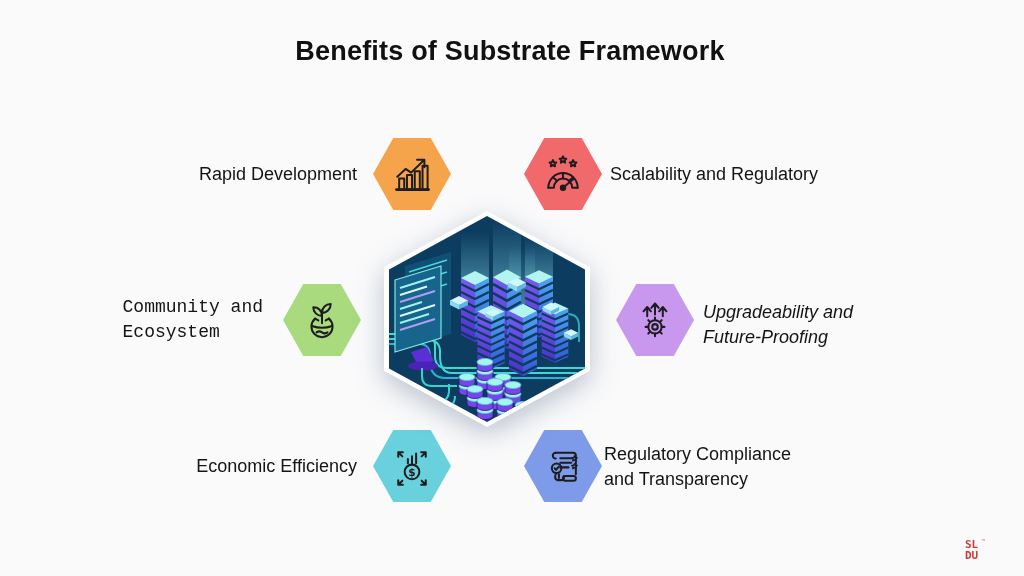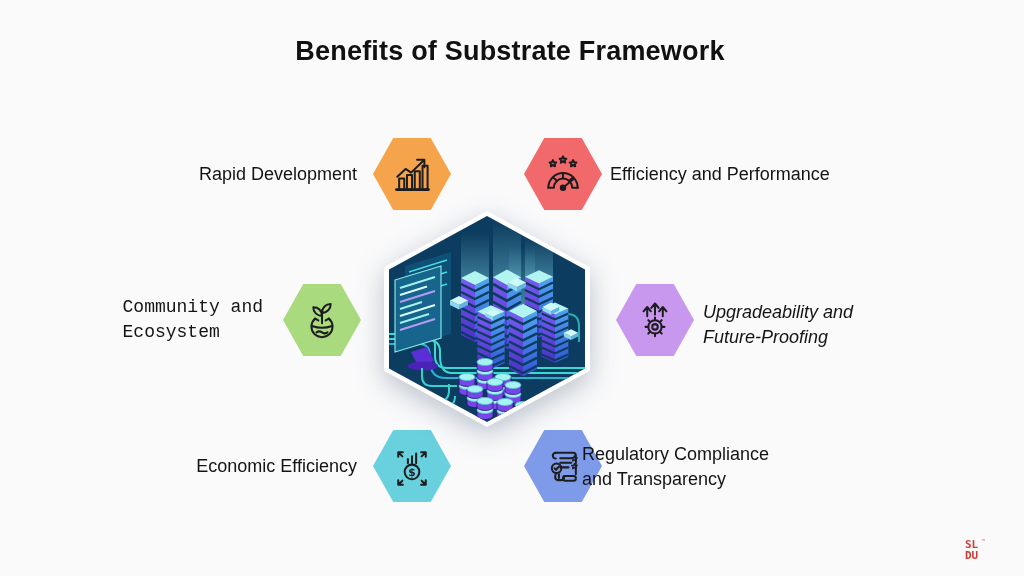--- a/index.html
+++ b/index.html
@@ -34,21 +34,21 @@
   
   .benefit-label {
     position:absolute; font-size:18px; font-weight:500; line-height:25px; color:#141414;
     white-space:nowrap;
   }
   .pos-lbl-rapid       { right:667px; top:162px; text-align:right; }
   .pos-lbl-scalability { left:610px;  top:162px; }
   .pos-lbl-community   { right:761px; top:295px; text-align:left;font-family:Liberation Mono, monospace; }
   .pos-lbl-upgrade     { left:703px;  top:300px;font-style:italic; }
   .pos-lbl-economic    { right:667px; top:454px; text-align:right; }
-  .pos-lbl-regulatory  { left:582px;  top:442px; }
+  .pos-lbl-regulatory  { left:604px;  top:442px; }
   
   .center-wrap {
     position:absolute; left:384px; top:211px; width:206px; height:216px;
     filter:drop-shadow(0 8px 14px rgba(20,50,85,.28));
   }
   .center-hex-outer {
     position:absolute; inset:0; background:#ffffff;
     clip-path:polygon(50% 0%, 100% 26%, 100% 74%, 50% 100%, 0% 74%, 0% 26%);
   }
   .center-hex-inner {
@@ -98,21 +98,21 @@
       <path d="M13.2,27.8 L17.5,31.4"></path>
       <path d="M24,23 V28.6"></path>
       <path d="M34.8,27.8 L30.5,31.4"></path>
       <path d="M24,39 L35.5,29.5"></path>
       <circle cx="24" cy="39" r="2.4" fill="#1d1d1f"></circle>
       <path d="M8,39 H13 M35,39 H40"></path>
     </g>
   </svg>
 </div>
 <div class="benefit-label pos-lbl-scalability">
-  <div>Efficiency and Performance</div>
+  <div>Scalability and Regulatory</div>
 </div>
 
 <div class="hex pos-hex-community" style="background-color: rgb(169, 218, 126);">
   <svg viewBox="0 0 48 48">
     <g class="icon-stroke">
       <path d="M16.5,22.5 A11.5,11.5 0 1 0 31.5,22.5"></path>
       <path d="M16.5,22.5 l3.5,2 M31.5,22.5 l-3.5,2"></path>
       <path d="M13,30.5 Q24,34.5 35,30.5"></path>
       <path d="M18,37.5 q3,-2.2 6,0 q3,2.2 6,0"></path>
       <path d="M24,27.5 V13.5"></path>

